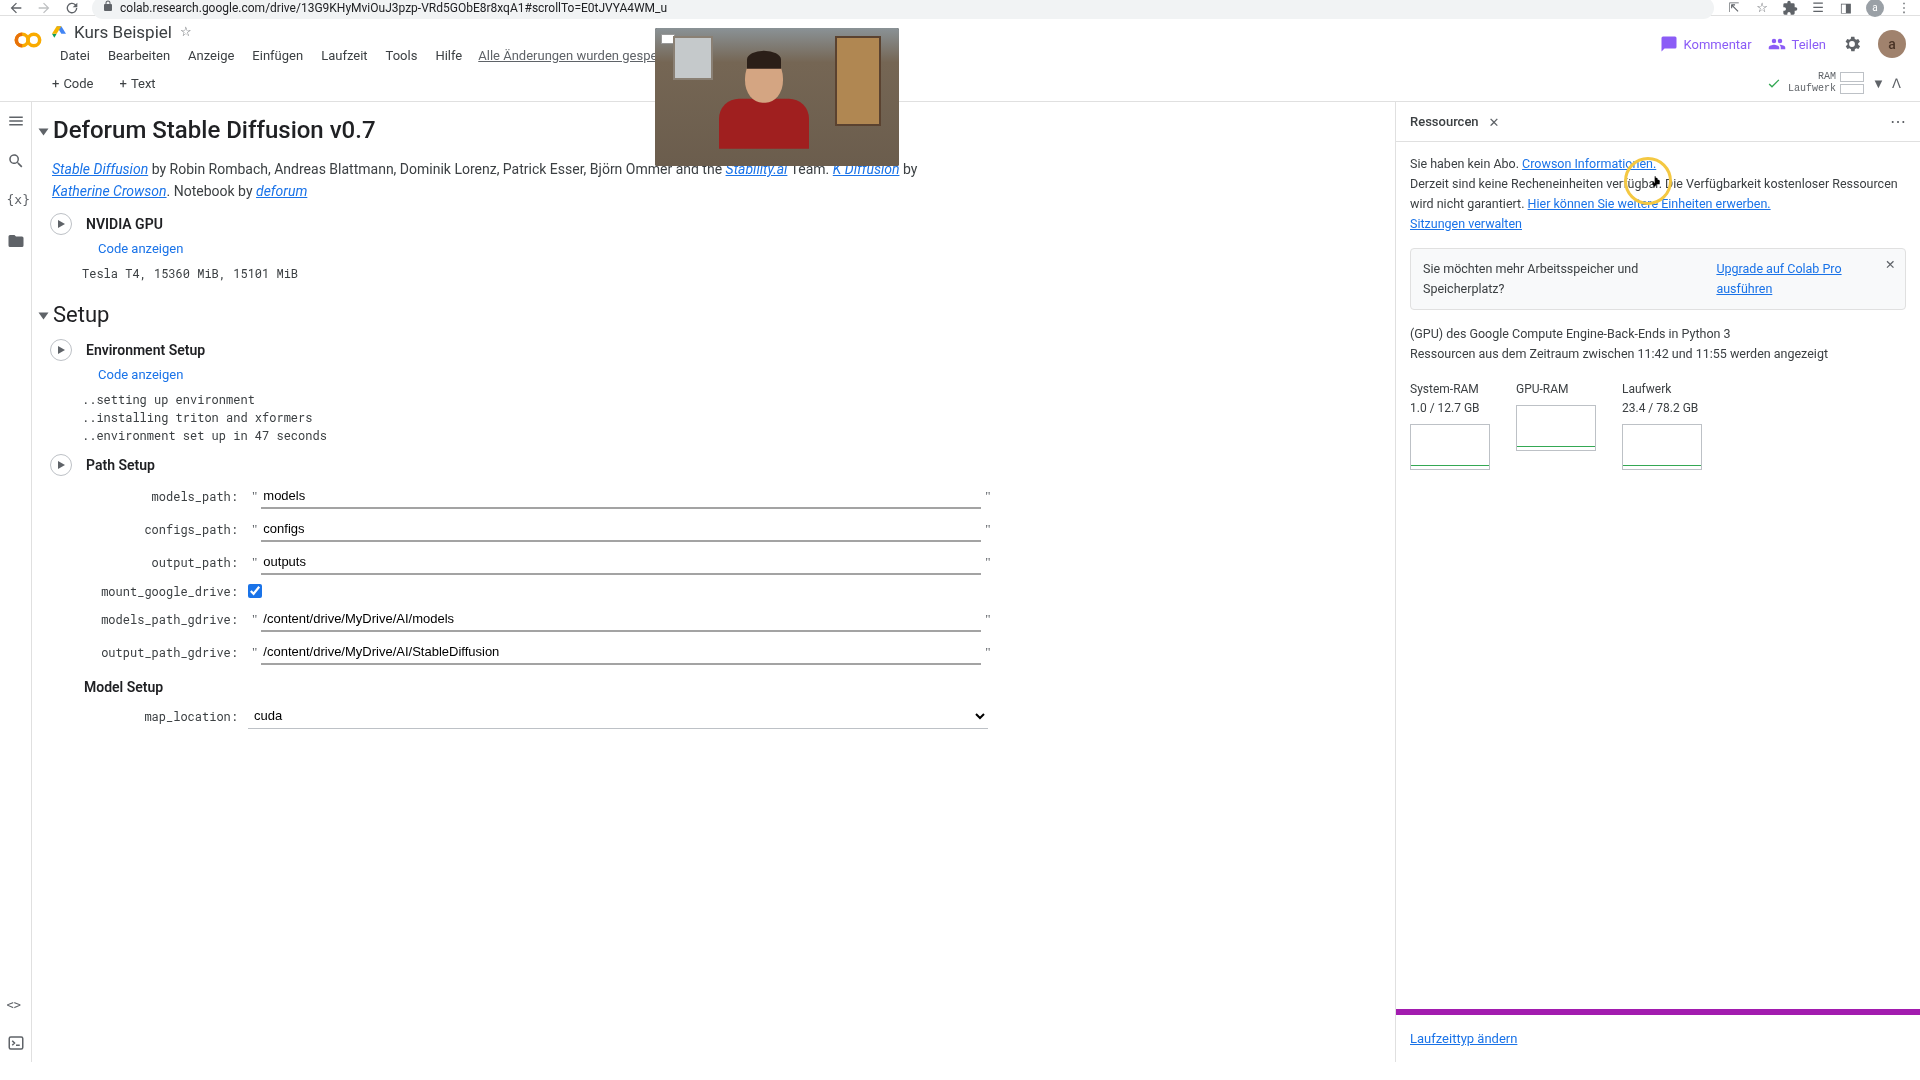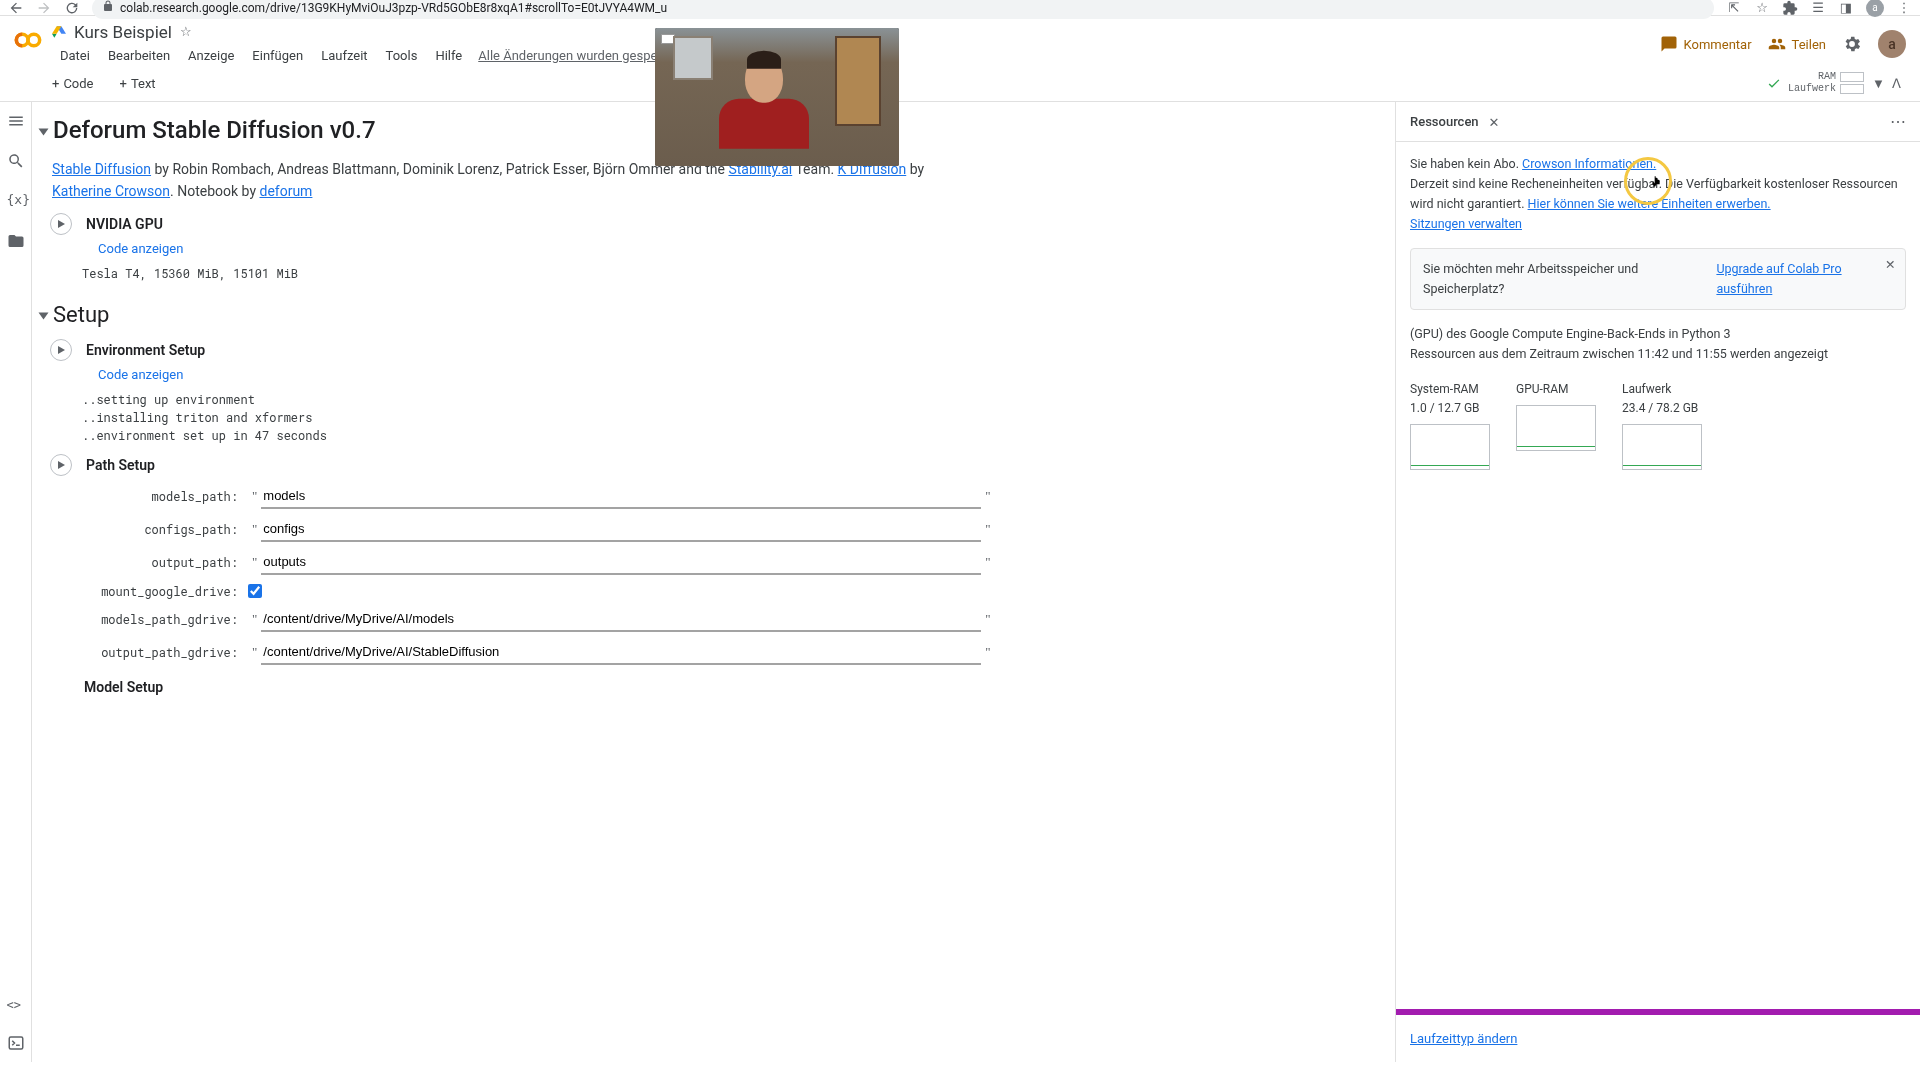--- a/index.html
+++ b/index.html
@@ -19,21 +19,21 @@
 .colab-logo svg { width: 100%; height: 100%; }
 .header-center { flex: 1; }
 .title-row { display: flex; align-items: center; gap: 8px; }
 .drive-icon { width: 14px; height: 14px; }
 .notebook-title { font-size: 17px; color: #3c4043; font-weight: 400; }
 .star-icon { width: 16px; height: 16px; color: #5f6368; cursor: pointer; }
 .menu-row { display: flex; gap: 2px; margin-top: 2px; font-size: 13px; color: #3c4043; }
 .menu-item { padding: 4px 8px; cursor: pointer; border-radius: 4px; }
 .saved-text { color: #5f6368; text-decoration: underline; margin-left: 6px; padding: 4px 0; }
 .header-right { display: flex; align-items: center; gap: 16px; padding-top: 8px; }
-.header-btn { display: flex; align-items: center; gap: 6px; color: #a16207; cursor: pointer; font-size: 13px; }
+.header-btn { display: flex; align-items: center; gap: 6px; color: #8b5cf6; cursor: pointer; font-size: 13px; }
 .header-btn .icon { width: 18px; height: 18px; }
 .avatar-large { width: 28px; height: 28px; border-radius: 50%; background: #a0826d; color: #4a3426; display: flex; align-items: center; justify-content: center; font-size: 14px; font-weight: 500; }
 .gear-icon { width: 20px; height: 20px; color: #5f6368; cursor: pointer; }
 
 
 .toolbar { display: flex; align-items: center; padding: 4px 14px 6px 42px; gap: 6px; border-bottom: 1px solid #e0e0e0; }
 .toolbar-btn { display: flex; align-items: center; gap: 4px; padding: 4px 10px; font-size: 13px; color: #3c4043; cursor: pointer; border-radius: 4px; }
 .toolbar-right { margin-left: auto; display: flex; align-items: center; gap: 8px; }
 .runtime-status { display: flex; align-items: center; gap: 6px; font-size: 10px; color: #5f6368; }
 .runtime-graphs { display: flex; flex-direction: column; align-items: flex-end; line-height: 1.2; font-family: Liberation Mono, monospace; }
@@ -45,21 +45,21 @@
 
 .main { display: flex; height: calc(100vh - 120px); }
 .left-rail { width: 32px; background: #fff; border-right: 1px solid #e0e0e0; display: flex; flex-direction: column; align-items: center; padding-top: 10px; gap: 22px; }
 .left-rail .rail-icon { width: 18px; height: 18px; color: #5f6368; cursor: pointer; }
 .left-rail-bottom { margin-top: auto; margin-bottom: 10px; display: flex; flex-direction: column; gap: 18px; align-items: center; }
 
 .content { flex: 1; overflow-y: auto; padding: 14px 8px 14px 8px; position: relative; }
 .section-toggle { display: inline-block; width: 0; height: 0; border-top: 5px solid transparent; border-bottom: 5px solid transparent; border-left: 7px solid #5f6368; transform: rotate(90deg); margin-right: 6px; vertical-align: middle; }
 h1.doc-title { font-size: 24px; font-weight: 500; color: #202124; margin-bottom: 14px; }
 .intro { font-size: 14px; color: #3c4043; margin-bottom: 6px; line-height: 1.6; padding-left: 12px; }
-.intro a { color: #1a73e8; }
+.intro a { color: #1a73e8; font-style: italic; }
 
 .cell { margin: 10px 0 6px 0; padding-left: 10px; }
 .cell-header { display: flex; align-items: center; gap: 14px; margin-bottom: 6px; }
 .play-btn { width: 22px; height: 22px; border-radius: 50%; border: 1px solid #bdc1c6; display: flex; align-items: center; justify-content: center; cursor: pointer; }
 .play-btn svg { width: 10px; height: 10px; fill: #5f6368; }
 .cell-title { font-size: 14px; font-weight: 600; color: #202124; }
 .code-toggle { color: #1a73e8; font-size: 13px; cursor: pointer; margin-left: 48px; margin-bottom: 8px; display: block; }
 .output { font-family: 'Roboto Mono', monospace; font-size: 12px; color: #3c4043; white-space: pre; margin-left: 32px; line-height: 1.5; }
 
 h2.setup-title { font-size: 22px; font-weight: 400; color: #202124; margin: 20px 0 12px; }
@@ -316,20 +316,24 @@
         <input class="form-input" value="/content/drive/MyDrive/AI/models" style="">
         <span class="quote">"</span>
       </div>
       <div class="form-row">
         <span class="form-label">output_path_gdrive:</span>
         <span class="quote">"</span>
         <input class="form-input" value="/content/drive/MyDrive/AI/StableDiffusion" style="">
         <span class="quote">"</span>
       </div>
       <div class="subsection-title">Model Setup</div>
+      <div class="form-row">
+        <span class="form-label">map_location:</span>
+        <select class="form-select"><option>cuda</option></select>
+      </div>
     </div>
   </div>
 
   <div class="right-panel">
     <div class="highlight-circle"></div>
     <span class="cursor-hand"><svg viewBox="0 0 24 24" width="16" fill="#000">
           <path d="M10 2v10.6l-2.3-2.3L6 12l4 6 1-1 1.5-3h5V9a2 2 0 0 0-2-2h-1V6a2 2 0 0 0-2-2h-1V2z"></path>
         </svg></span>
     <div class="panel-header">
       <span class="panel-title">Ressourcen</span>

